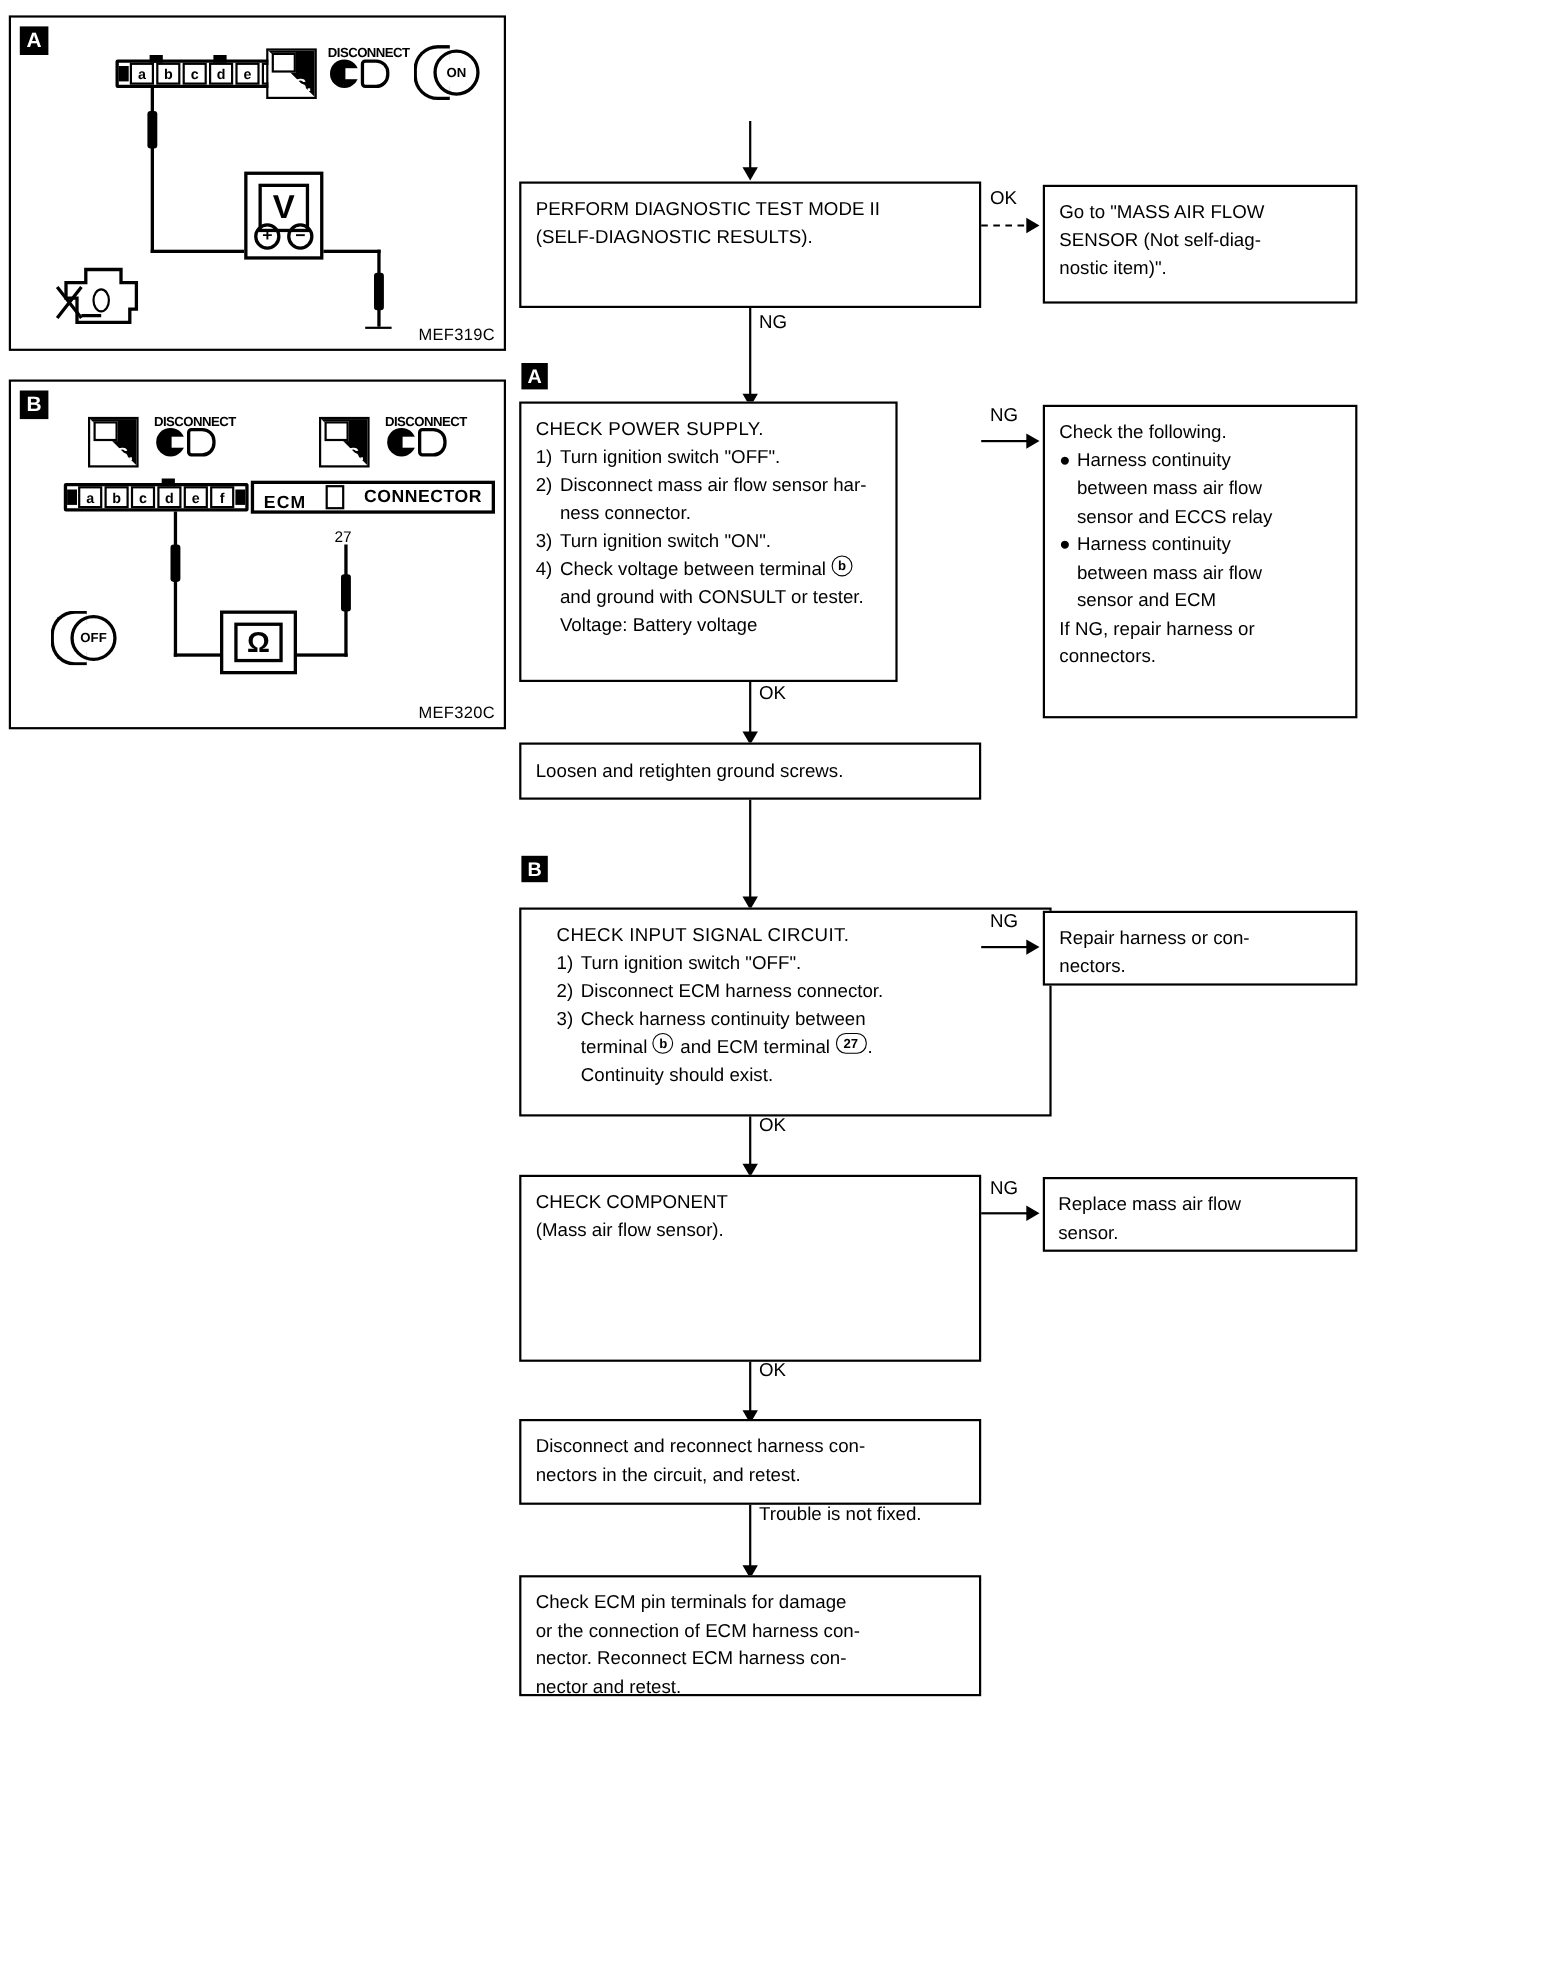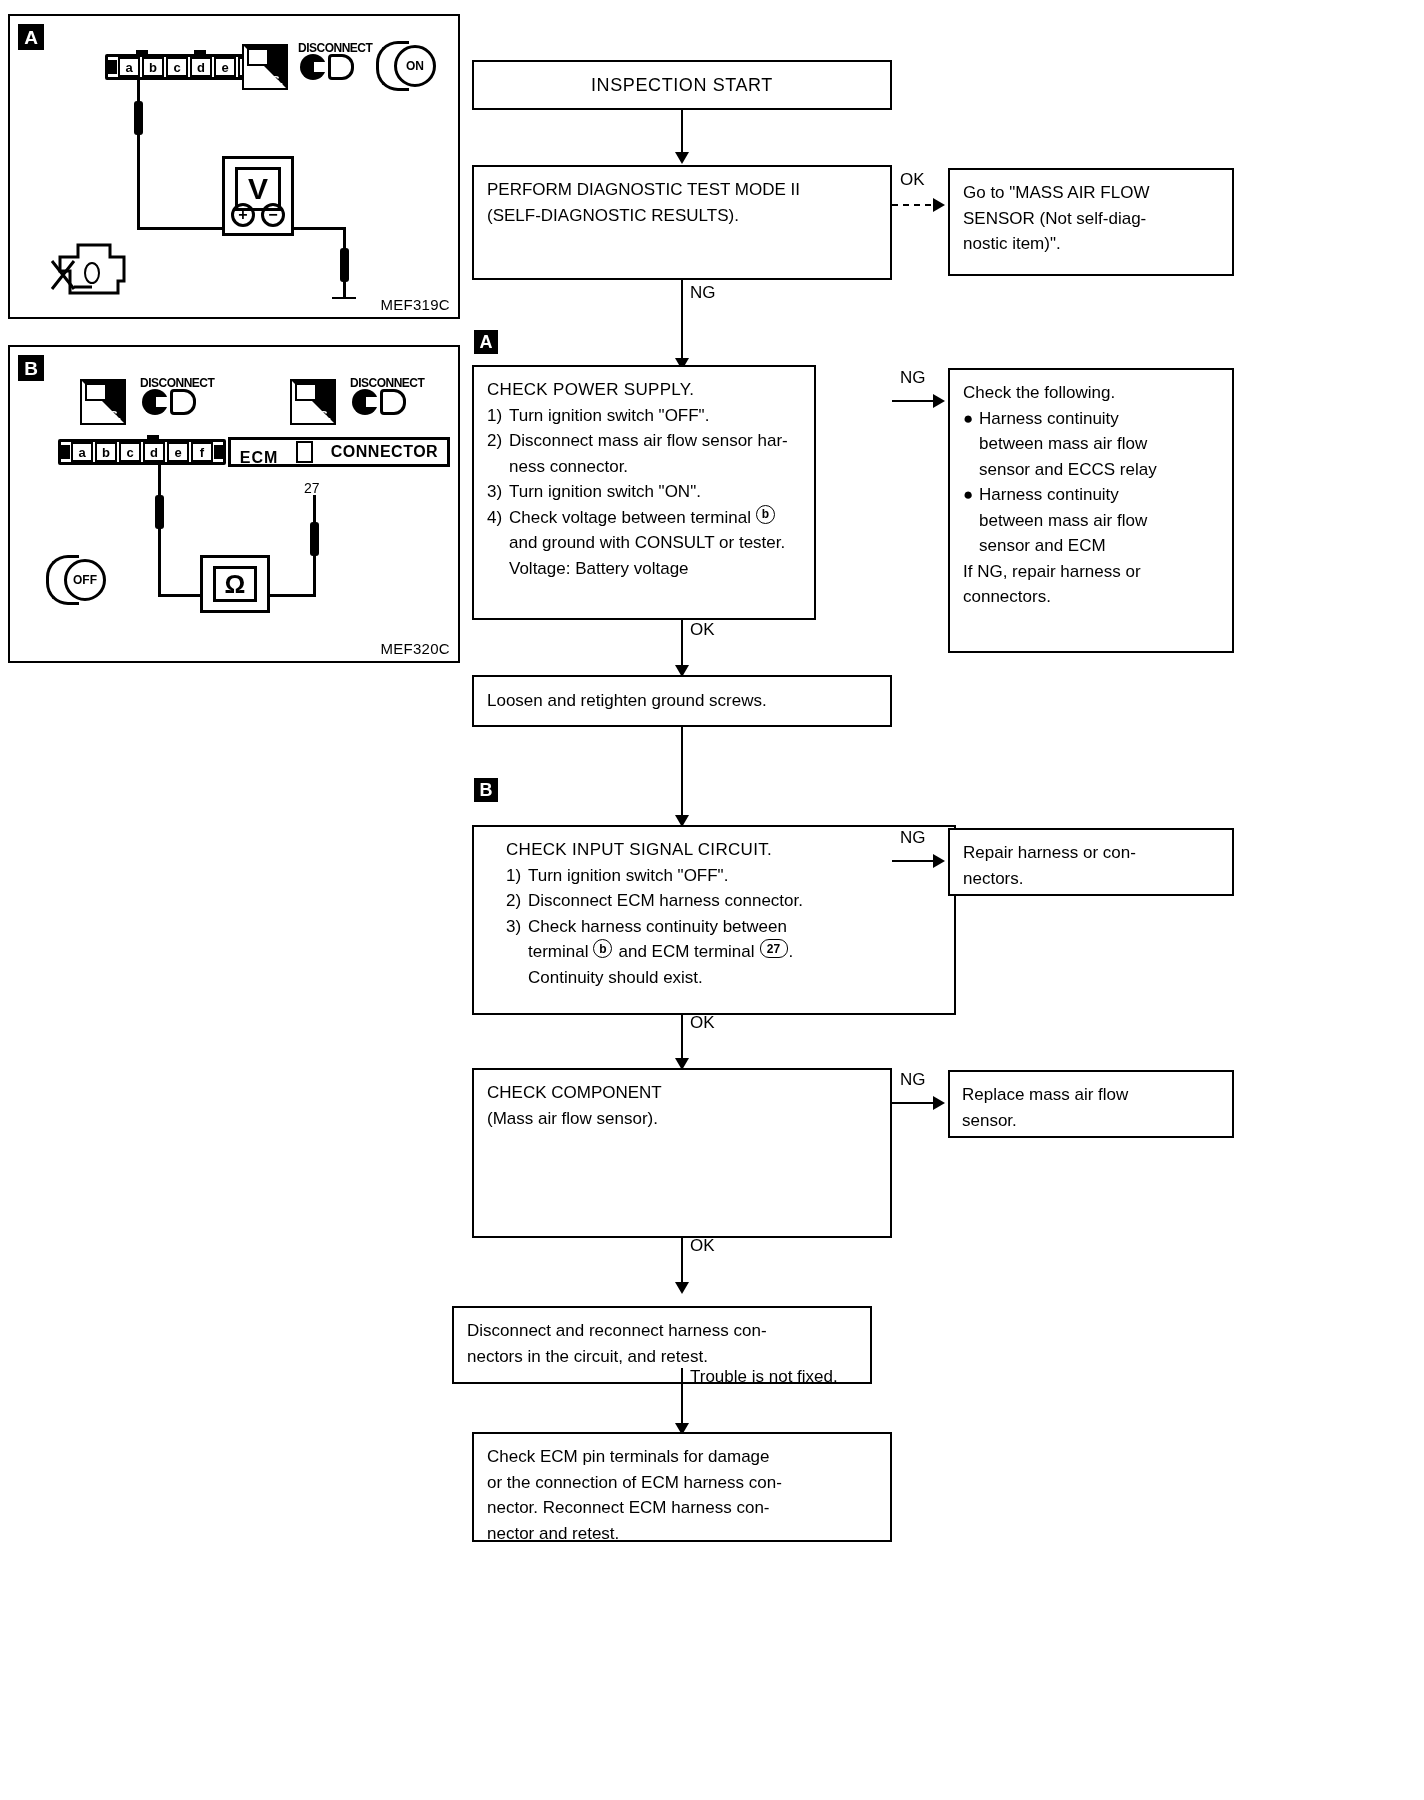--- a/index.html
+++ b/index.html
@@ -24,21 +24,21 @@
   .conn .cap{width:9px;height:14px;background:#000;}
   .conn .pin{width:22px;height:20px;border:2px solid #000;margin:0 1px;display:flex;
     align-items:center;justify-content:center;font-size:13px;font-weight:bold;box-sizing:border-box;}
   .conn .nub{position:absolute;top:-7px;width:12px;height:7px;background:#000;}
 
   
   .ts-box{position:absolute;width:46px;height:46px;border:2px solid #000;box-sizing:border-box;
     background:linear-gradient(to bottom left,#000 49.5%,#fff 50.5%);}
   .ts-box .mini{position:absolute;left:3px;top:2px;width:22px;height:18px;border:2px solid #000;
     background:#fff;box-sizing:border-box;}
-  .ts-box .lbl{position:absolute;right:3px;bottom:0px;color:#fff;font-size:12px;font-weight:bold;}
+  .ts-box .lbl{position:absolute;right:3px;bottom:0px;color:#fff;font-size:16px;font-weight:bold;}
 
   .disc{position:absolute;}
   .disc .cap{position:absolute;top:13px;left:0;font-size:12px;font-weight:bold;letter-spacing:-.5px;}
   .plugc{position:absolute;left:2px;top:26px;width:26px;height:26px;border-radius:50%;background:#000;}
   .plugc:after{content:"";position:absolute;left:14px;top:8px;width:14px;height:10px;background:#fff;}
   .plugm{position:absolute;left:30px;top:26px;width:26px;height:26px;border:3px solid #000;
     border-radius:4px 12px 12px 4px;box-sizing:border-box;background:#fff;}
 
   .ign{position:absolute;width:56px;height:44px;}
   .ign .arcs{position:absolute;left:0;top:0;width:30px;height:44px;border:3px solid #000;
@@ -205,23 +205,20 @@
       <div class="disp" style="height:36px;font-size:26px;">Ω</div>
     </div>
 
     <div class="wire" style="left:258px;top:247px;width:48px;height:3px;"></div>
     <div class="wire" style="left:303px;top:148px;width:3px;height:102px;"></div>
     <div class="probe" style="left:300px;top:175px;"></div>
 
     <div class="panel-code">MEF320C</div>
   </div>
 
-  <div class="fbox center" style="left:472px;top:60px;width:420px;height:50px;">
-    <span>INSPECTION START</span>
-  </div>
   <div class="vline" style="left:681px;top:110px;height:48px;"></div>
   <div class="arrowdown" style="left:675px;top:152px;"></div>
 
   <div class="fbox" style="left:472px;top:165px;width:420px;height:115px;">
     <div>PERFORM DIAGNOSTIC TEST MODE II</div>
     <div>(SELF-DIAGNOSTIC RESULTS).</div>
   </div>
   <div class="edge-lbl" style="left:900px;top:170px;">OK</div>
   <div class="dline" style="left:892px;top:204px;width:50px;"></div>
   <div class="arrowright" style="left:933px;top:198px;"></div>
@@ -373,21 +370,21 @@
 
   <div class="fbox" style="left:948px;top:1070px;width:286px;height:68px;padding-left:12px;">
     <div>Replace mass air flow</div>
     <div>sensor.</div>
   </div>
 
   <div class="vline" style="left:681px;top:1238px;height:50px;"></div>
   <div class="edge-lbl" style="left:690px;top:1236px;">OK</div>
   <div class="arrowdown" style="left:675px;top:1282px;"></div>
 
-  <div class="fbox" style="left:452px;top:1290px;width:420px;height:78px;margin-top:16px;">
+  <div class="fbox" style="left:472px;top:1290px;width:420px;height:78px;">
     <div>Disconnect and reconnect harness con-</div>
     <div>nectors in the circuit, and retest.</div>
   </div>
 
   <div class="vline" style="left:681px;top:1368px;height:62px;"></div>
   <div class="edge-lbl" style="left:690px;top:1367px;">Trouble is not fixed.</div>
   <div class="arrowdown" style="left:675px;top:1423px;"></div>
 
   <div class="fbox" style="left:472px;top:1432px;width:420px;height:110px;">
     <div>Check ECM pin terminals for damage</div>

